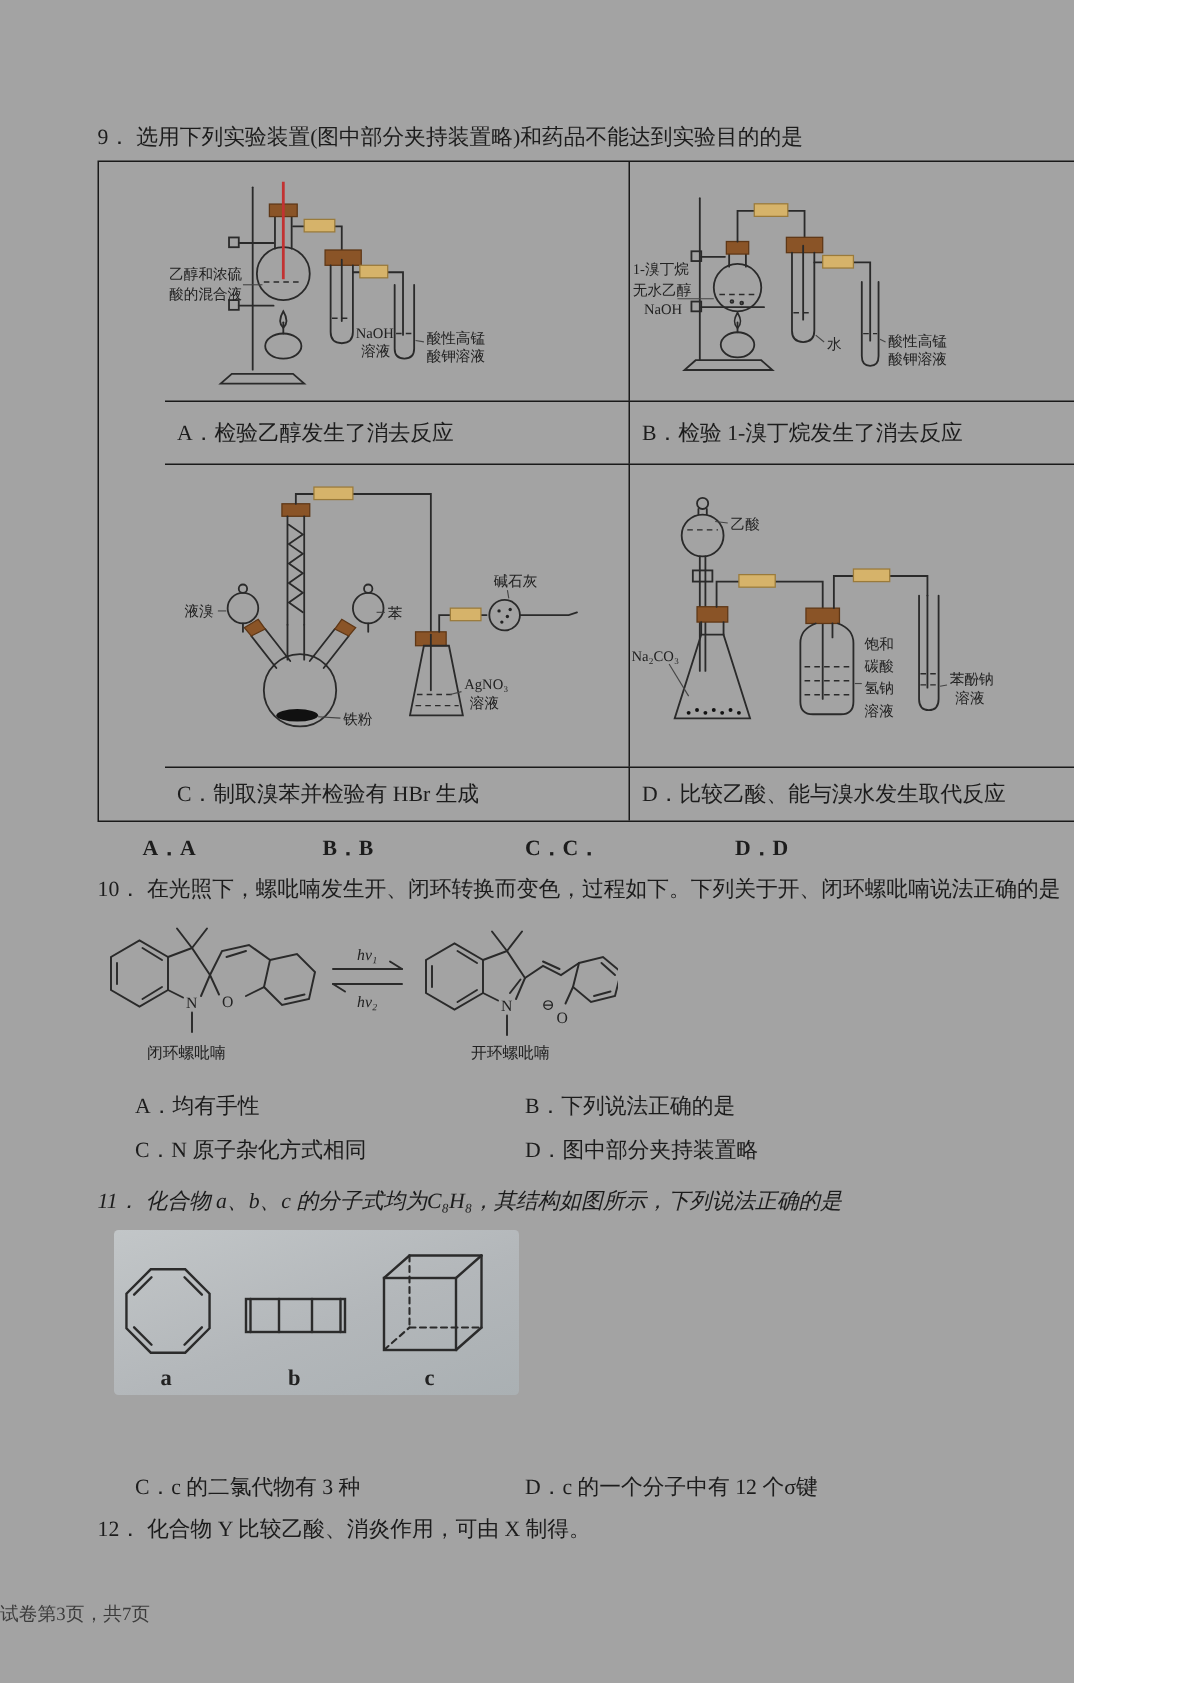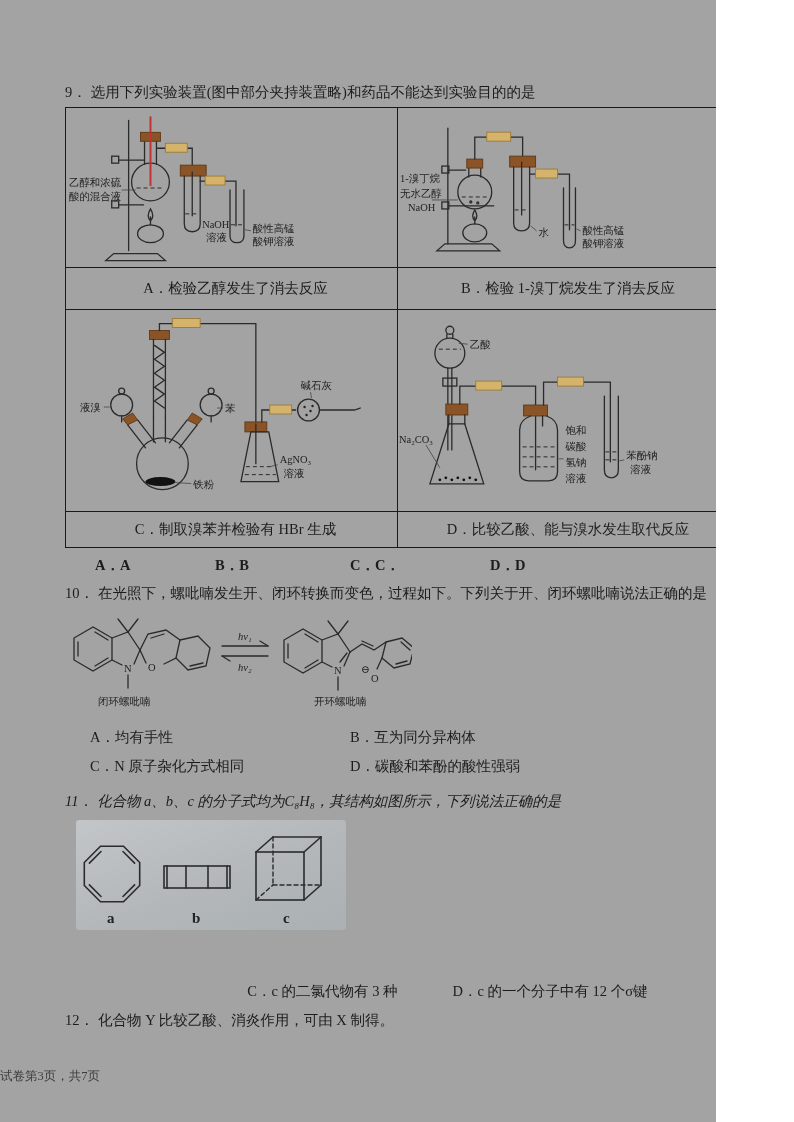--- a/index.html
+++ b/index.html
@@ -7,24 +7,24 @@
     position:relative;width:716px;height:1122px;background:#a3a3a3;
     font-family:"Liberation Serif","DejaVu Serif",serif;color:#1c1c1c;overflow:hidden;
   }
   .abs{position:absolute;}
   .stem{font-size:14.5px;line-height:1.45;}
   .qnum{margin-right:4px;}
   
   .qtable{
     position:absolute;left:65px;top:107px;width:666px;
     display:grid;grid-template-columns:1fr 1fr;grid-template-rows:159px 42px 202px 36px;
-    border:1.5px solid #1a1a1a;box-sizing:border-box;
+    border:1.5px solid #1a1a1a;box-sizing:border-box;padding-left:44px;
   }
   .cell{box-sizing:border-box;display:flex;align-items:center;justify-content:center;overflow:hidden;}
-  .cell.optioncell{justify-content:center;padding-left:8px;font-size:14.5px;}
+  .cell.optioncell{justify-content:flex-start;padding-left:8px;font-size:14.5px;}
   .col-l{border-right:1.5px solid #1a1a1a;}
   .row-b{border-top:1.5px solid #1a1a1a;}
   svg{display:block;}
   svg .ln{stroke:#2a2a2a;stroke-width:1.3;fill:none;stroke-linecap:round;}
   svg .thin{stroke:#444;stroke-width:0.8;fill:none;}
   svg .dash{stroke:#2a2a2a;stroke-width:1;fill:none;stroke-dasharray:4 3;}
   svg .tan{fill:#d6b36a;stroke:#9a7a3a;stroke-width:0.9;}
   svg .cork{fill:#8a5427;stroke:#5e3716;stroke-width:0.9;}
   svg .therm{stroke:#c23232;stroke-width:2;}
   svg text{font-family:"Liberation Serif","DejaVu Serif",serif;font-size:10.5px;fill:#222;}
@@ -373,24 +373,24 @@
         <text x="91" y="72">O</text>
         <text x="81" y="63" font-size="9">⊖</text>
       </g>
 
       <text x="36" y="99" font-size="13">闭环螺吡喃</text>
       <text x="252" y="99" font-size="13">开环螺吡喃</text>
     </svg>
   </div>
 
   <div class="optrow" style="top:728px;">
-    <span class="opt1">A．均有手性</span><span>B．互为同分异构体</span>
+    <span class="opt1">A．均有手性</span><span>B．下列说法正确的是</span>
   </div>
   <div class="optrow" style="top:757px;">
-    <span class="opt1">C．N 原子杂化方式相同</span><span>D．碳酸和苯酚的酸性强弱</span>
+    <span class="opt1">C．N 原子杂化方式相同</span><span>D．图中部分夹持装置略</span>
   </div>
 
   <div class="abs stem" style="left:65px;top:791px;width:690px;font-style:italic;">
     <span class="qnum">11．</span><span>化合物 a、b、c 的分子式均为C₈H₈，其结构如图所示，下列说法正确的是</span>
   </div>
 
   <div class="photo">
     <svg width="270" height="110" viewBox="0 0 270 110">
       <g>
         <path class="ln" style="stroke:#2b2b2b;stroke-width:1.6" d="M63.7,65.5 L47.5,81.8 L24.5,81.8 L8.3,65.5 L8.3,42.5 L24.5,26.2 L47.5,26.2 L63.7,42.5 Z"></path>
@@ -416,21 +416,21 @@
         <line class="ln" style="stroke:#2b2b2b;stroke-width:1.4;stroke-dasharray:4 3" x1="197" y1="17" x2="197" y2="65"></line>
         <line class="ln" style="stroke:#2b2b2b;stroke-width:1.4;stroke-dasharray:4 3" x1="197" y1="65" x2="245" y2="65"></line>
         <line class="ln" style="stroke:#2b2b2b;stroke-width:1.4;stroke-dasharray:4 3" x1="180" y1="80" x2="197" y2="65"></line>
       </g>
       <text x="31" y="103" class="bold-label">a</text>
       <text x="116" y="103" class="bold-label">b</text>
       <text x="207" y="103" class="bold-label">c</text>
     </svg>
   </div>
 
-  <div class="optrow" style="top:982px;text-align:center;">
+  <div class="optrow" style="top:982px;">
     <span class="opt1">C．c 的二氯代物有 3 种</span><span>D．c 的一个分子中有 12 个σ键</span>
   </div>
 
   <div class="abs stem" style="left:65px;top:1010px;width:690px;">
     <span class="qnum">12．</span><span>化合物 Y 比较乙酸、消炎作用，可由 X 制得。</span>
   </div>
 
   <div class="footer">试卷第3页，共7页</div>
 
 </div>

